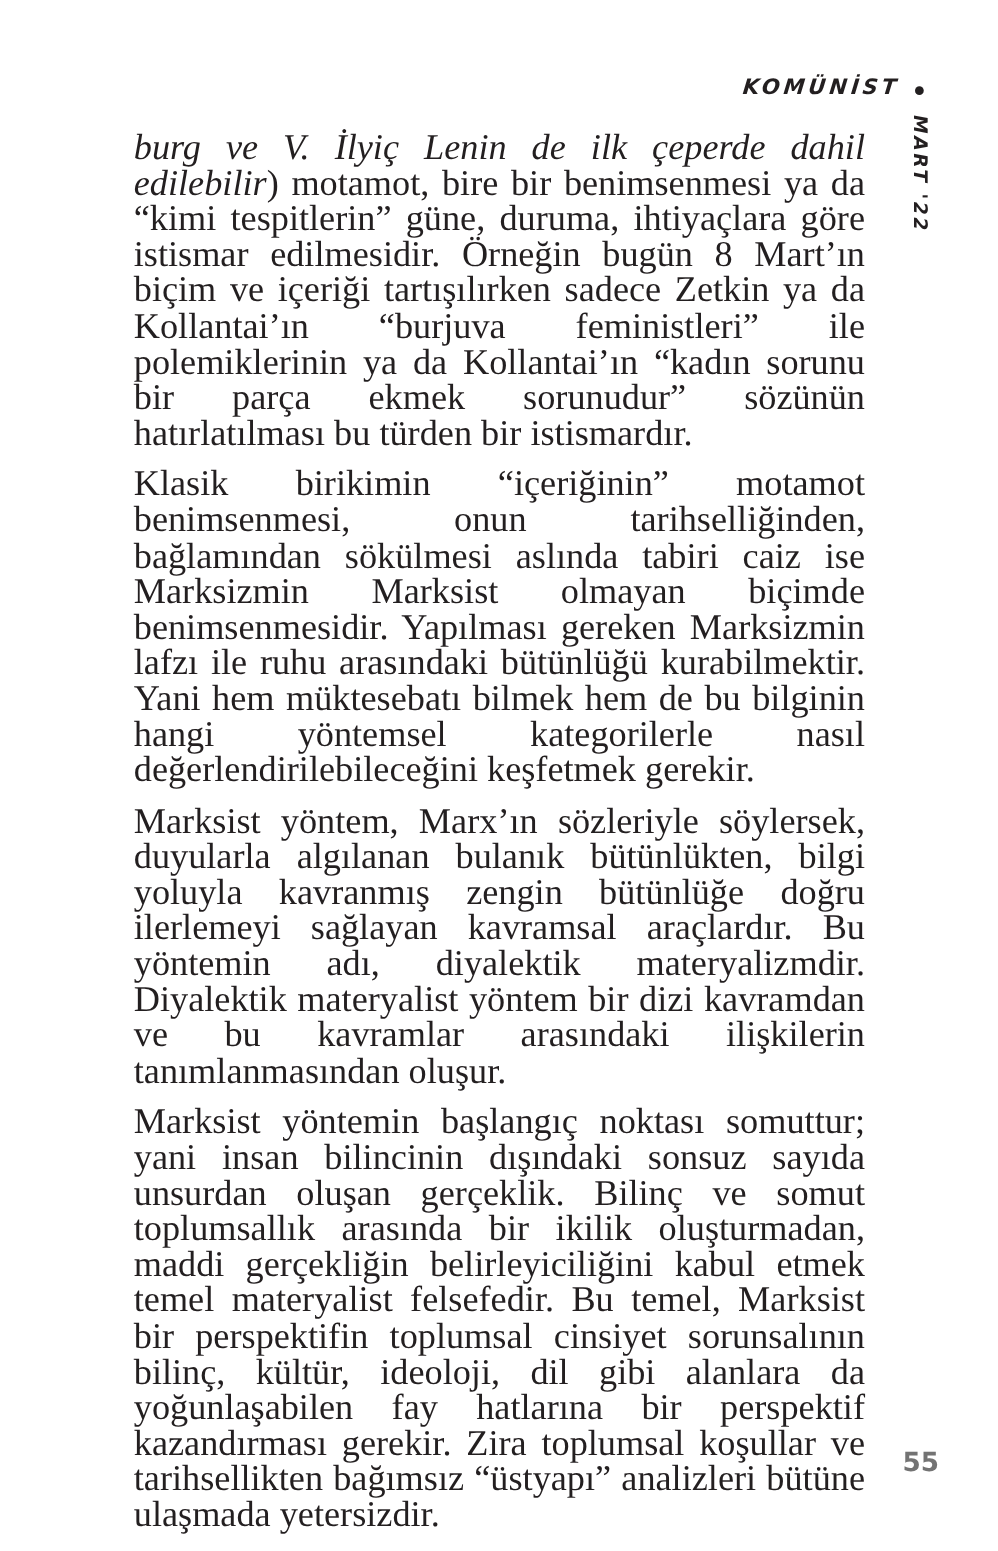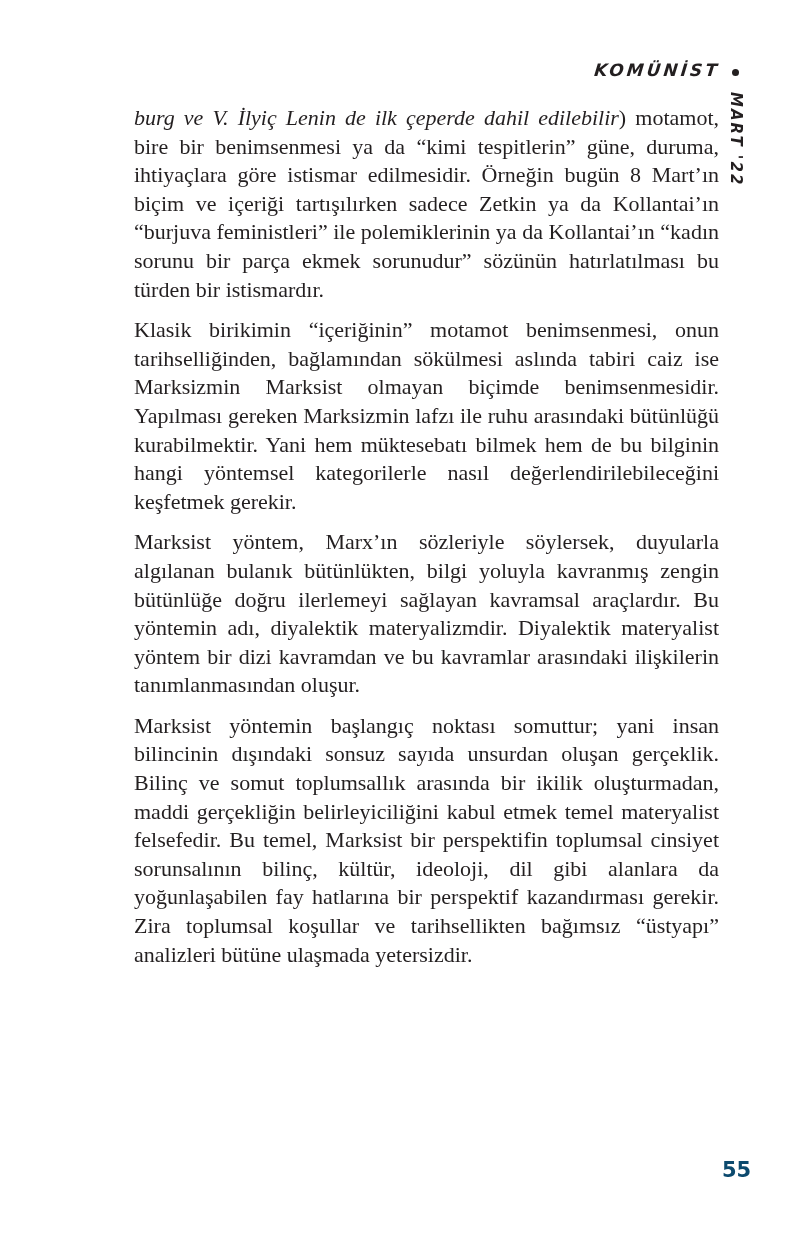--- a/index.html
+++ b/index.html
@@ -48,41 +48,40 @@
       font-size: 15px;
       letter-spacing: 2px;
       color: #231f20;
     }
     .body-text {
       position: absolute;
       top: 104px;
       left: 107px;
       width: 585px;
       font-family: "Liberation Serif", "DejaVu Serif", serif;
-      font-size: 22px;
+      font-size: 29px;
       line-height: 28.6px;
       color: #231f20;
       text-align: justify;
       hyphens: manual;
-      margin-left: 27px;
     }
     .body-text p {
       margin: 0 0 12px 0;
     }
     .body-text em {
       font-style: italic;
     }
     .page-number {
       position: absolute;
       top: 1158px;
       left: 722px;
       font-family: "DejaVu Sans", sans-serif;
       font-weight: bold;
       font-size: 21px;
-      color: #0c4a6e;
+      color: #737373;
     }
   </style>
 </head>
 <body>
 
 <div class="header">KOMÜNİST</div>
 <div class="header-dot"></div>
 <div class="vertical-date">MART '22</div>
 
 <div class="body-text">

